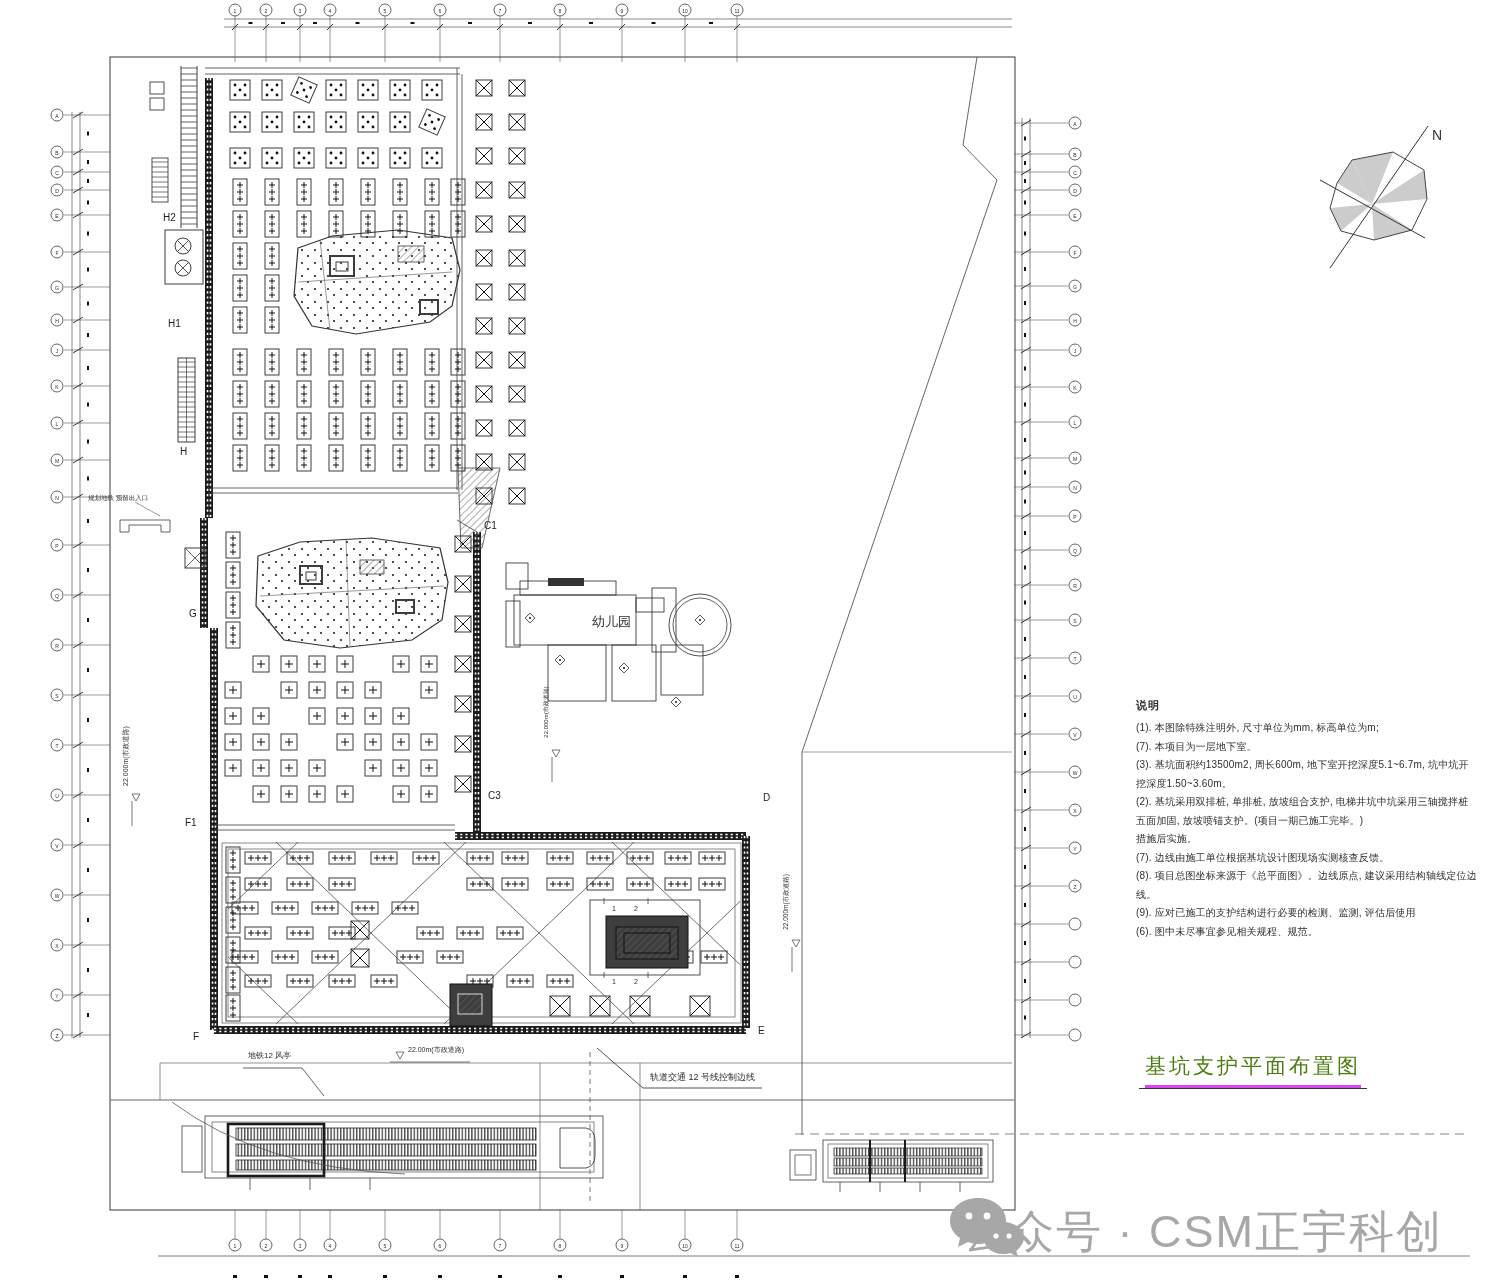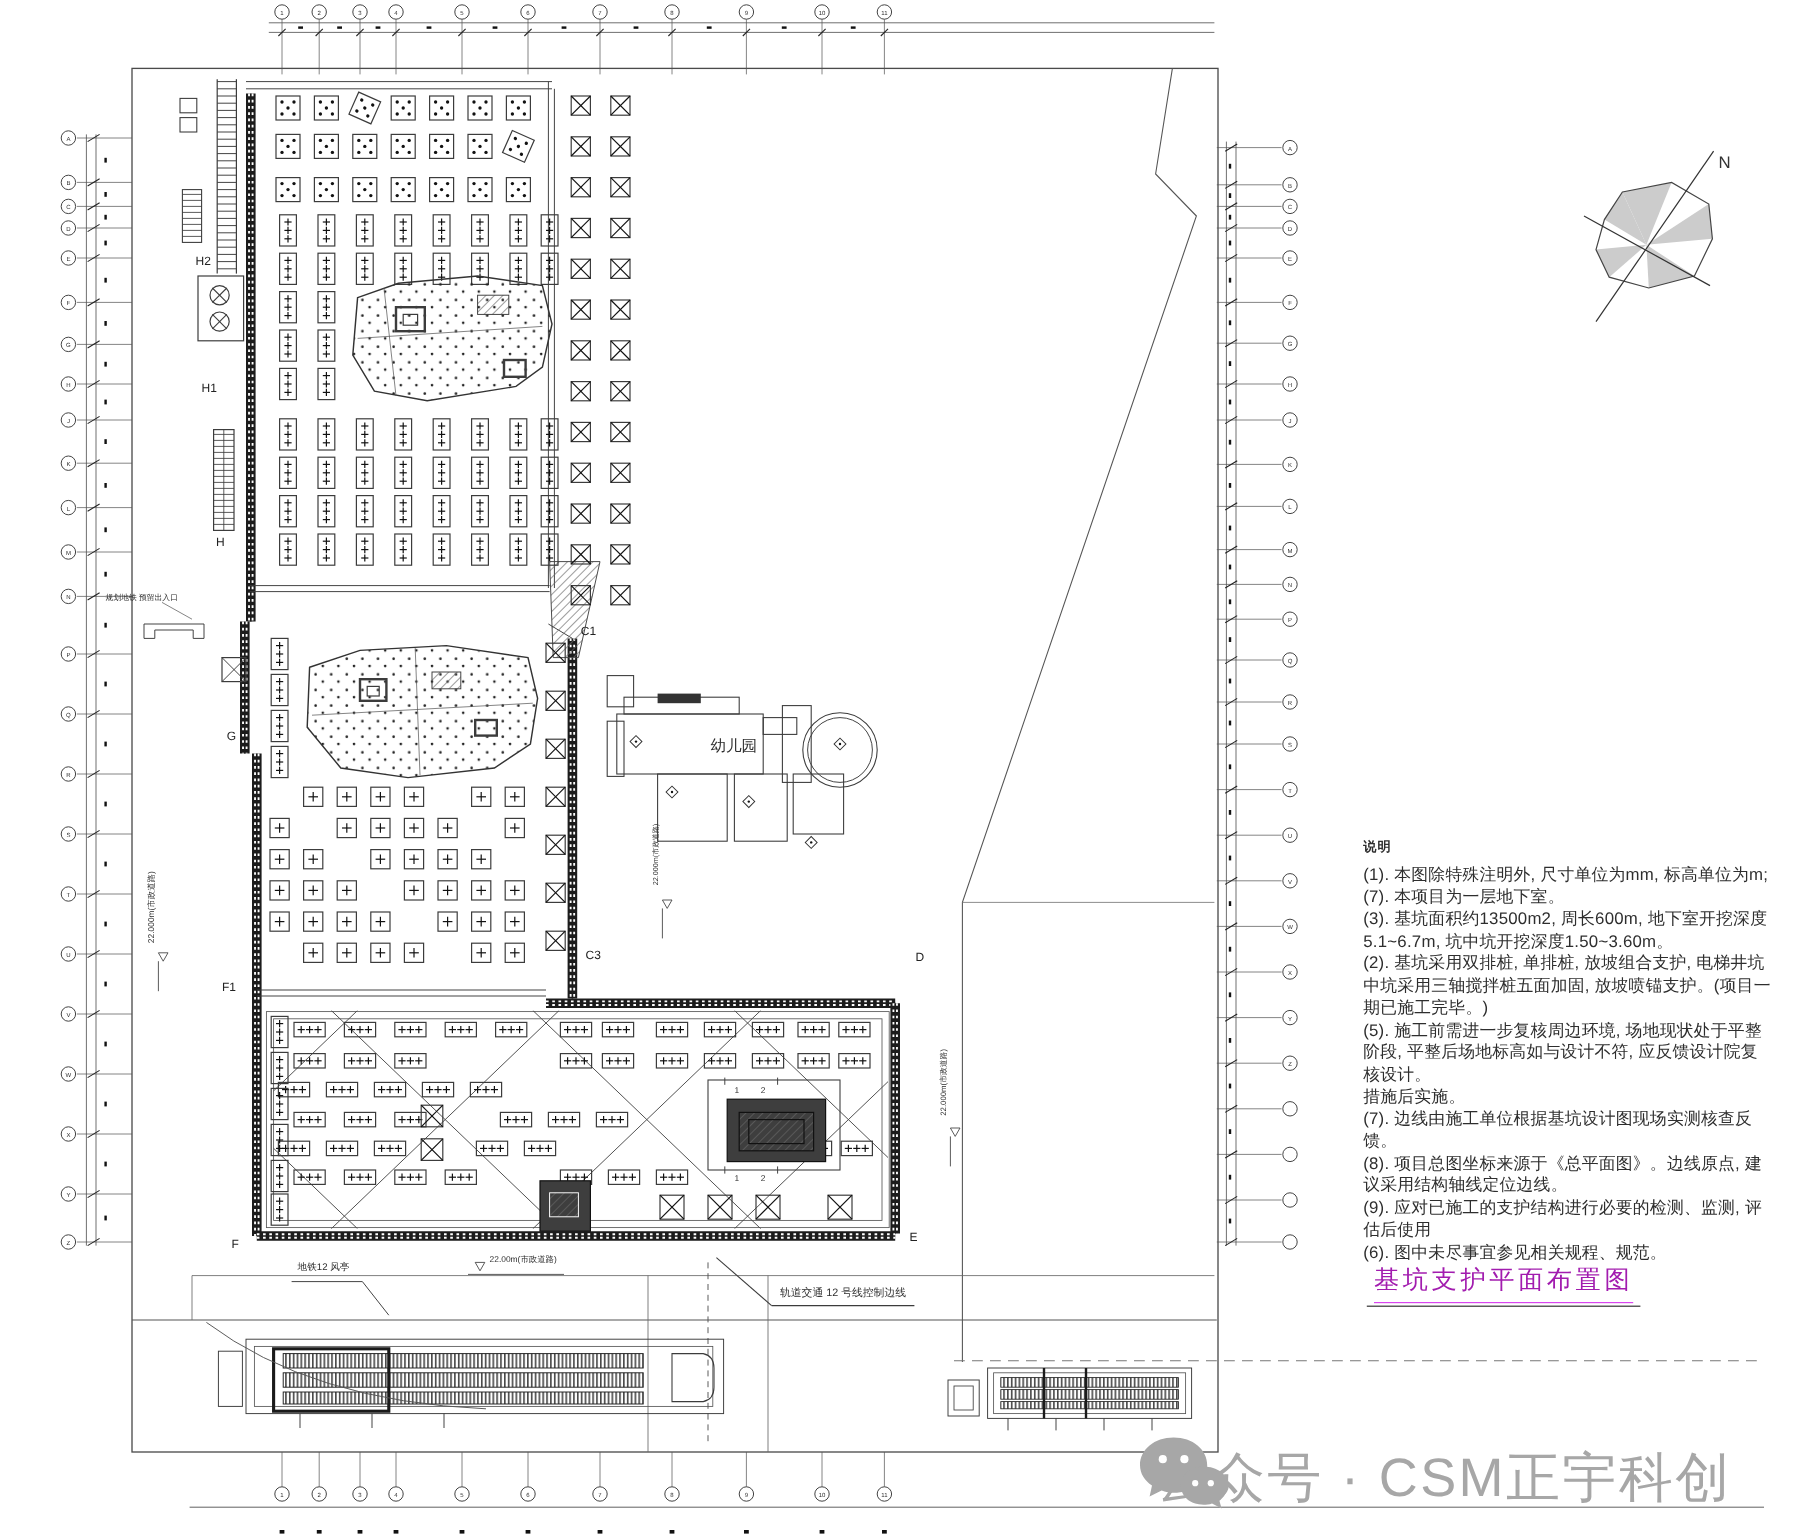--- a/index.html
+++ b/index.html
@@ -1,23 +1,23 @@
 <!DOCTYPE html>
 <html><head>
 <meta charset="utf-8">
 <style>
   html,body{margin:0;padding:0;background:#fff;}
   body{width:1500px;height:1281px;position:relative;font-family:"Liberation Sans",sans-serif;overflow:hidden;}
   #stage{position:absolute;left:0;top:0;width:1500px;height:1281px;}
   svg{position:absolute;left:0;top:0;}
   .notes{position:absolute;left:1136px;top:698px;width:342px;color:#2e2e2e;}
   .notes .hd{font-size:11px;font-weight:bold;margin:0 0 6px 0;letter-spacing:1px;}
-  .notes .ln{font-size:14px;line-height:18.5px;letter-spacing:0.2px;}
-  .dtitle{position:absolute;left:1145px;top:1052px;font-size:21px;letter-spacing:3px;color:#a21caf;
-          border-bottom:1px solid #d946ef;padding-bottom:5px;}
+  .notes .ln{font-size:10px;line-height:18.5px;letter-spacing:0.2px;}
+  .dtitle{position:absolute;left:1145px;top:1052px;font-size:21px;letter-spacing:3px;color:#4d7c0f;
+          border-bottom:4px solid #d946ef;padding-bottom:5px;}
   .dtitle:after{content:"";position:absolute;left:-6px;right:-6px;bottom:-4px;height:1px;background:#333;}
   .wm{position:absolute;left:948px;top:1196px;width:540px;height:72px;display:flex;align-items:center;}
   .wm-text{font-size:45px;color:#a7a7a7;letter-spacing:2px;margin-left:14px;white-space:nowrap;}
 </style>
 </head>
 <body>
 
 <div id="stage">
 
   <svg id="plan-svg" width="1500" height="1281" viewBox="0 0 1500 1281">
@@ -1867,21 +1867,20 @@
       </g>
     </svg>
 
   <div class="notes">
     <div class="hd">说明</div>
     <div id="notes-lines">
         <div class="ln">(1). 本图除特殊注明外, 尺寸单位为mm, 标高单位为m;</div>
         <div class="ln">(7). 本项目为一层地下室。</div>
         <div class="ln">(3). 基坑面积约13500m2, 周长600m, 地下室开挖深度5.1~6.7m, 坑中坑开挖深度1.50~3.60m。</div>
         <div class="ln">(2). 基坑采用双排桩, 单排桩, 放坡组合支护, 电梯井坑中坑采用三轴搅拌桩五面加固, 放坡喷锚支护。(项目一期已施工完毕。)</div>
-        <div class="ln">(5). 施工前需进一步复核周边环境, 场地现状处于平整阶段, 平整后场地标高如与设计不符, 应反馈设计院复核设计。</div>
         <div class="ln">措施后实施。</div>
         <div class="ln">(7). 边线由施工单位根据基坑设计图现场实测核查反馈。</div>
         <div class="ln">(8). 项目总图坐标来源于《总平面图》。边线原点, 建议采用结构轴线定位边线。</div>
         <div class="ln">(9). 应对已施工的支护结构进行必要的检测、监测, 评估后使用</div>
         <div class="ln">(6). 图中未尽事宜参见相关规程、规范。</div>
       </div>
   </div>
 
   <div class="dtitle">基坑支护平面布置图</div>
 

